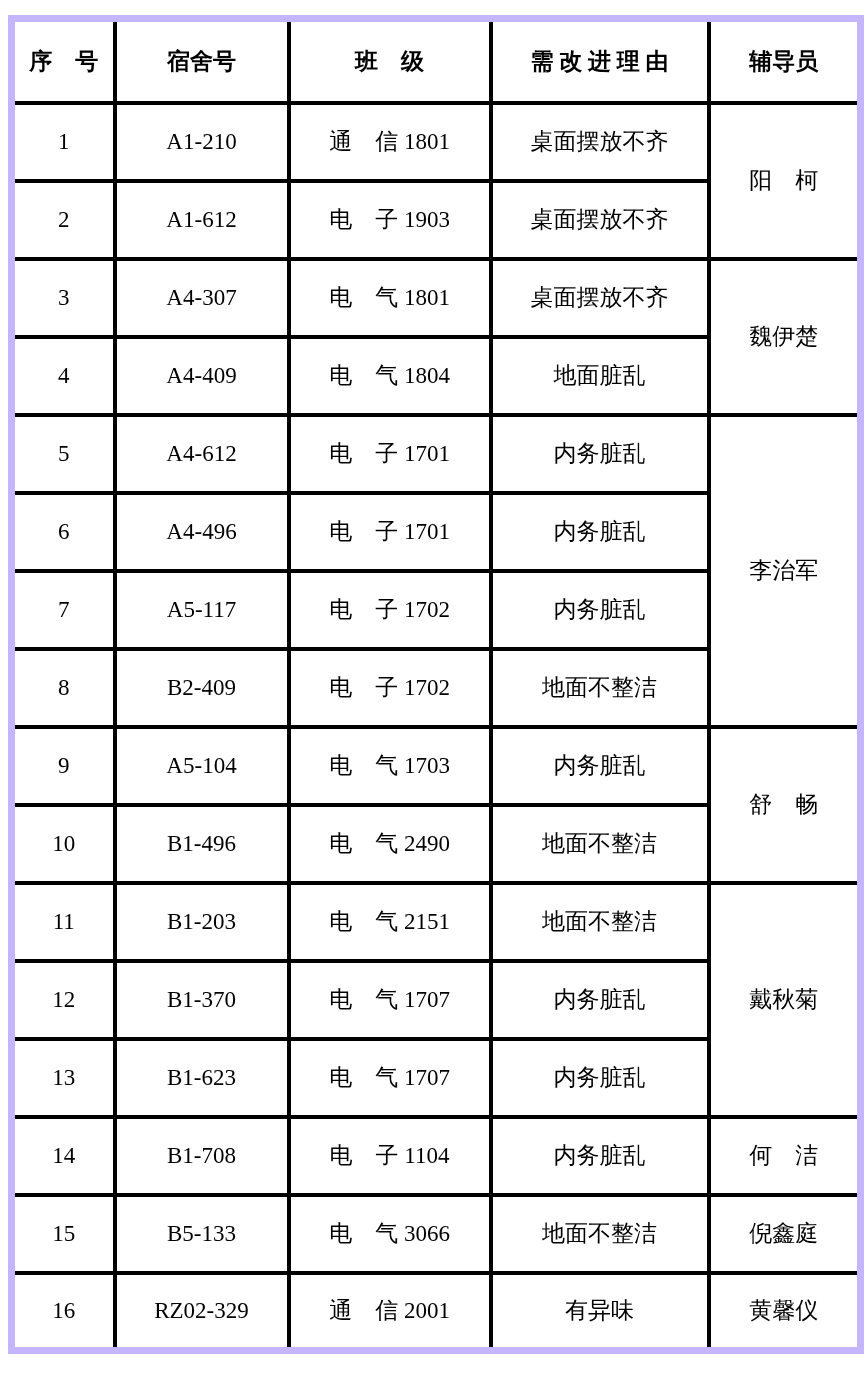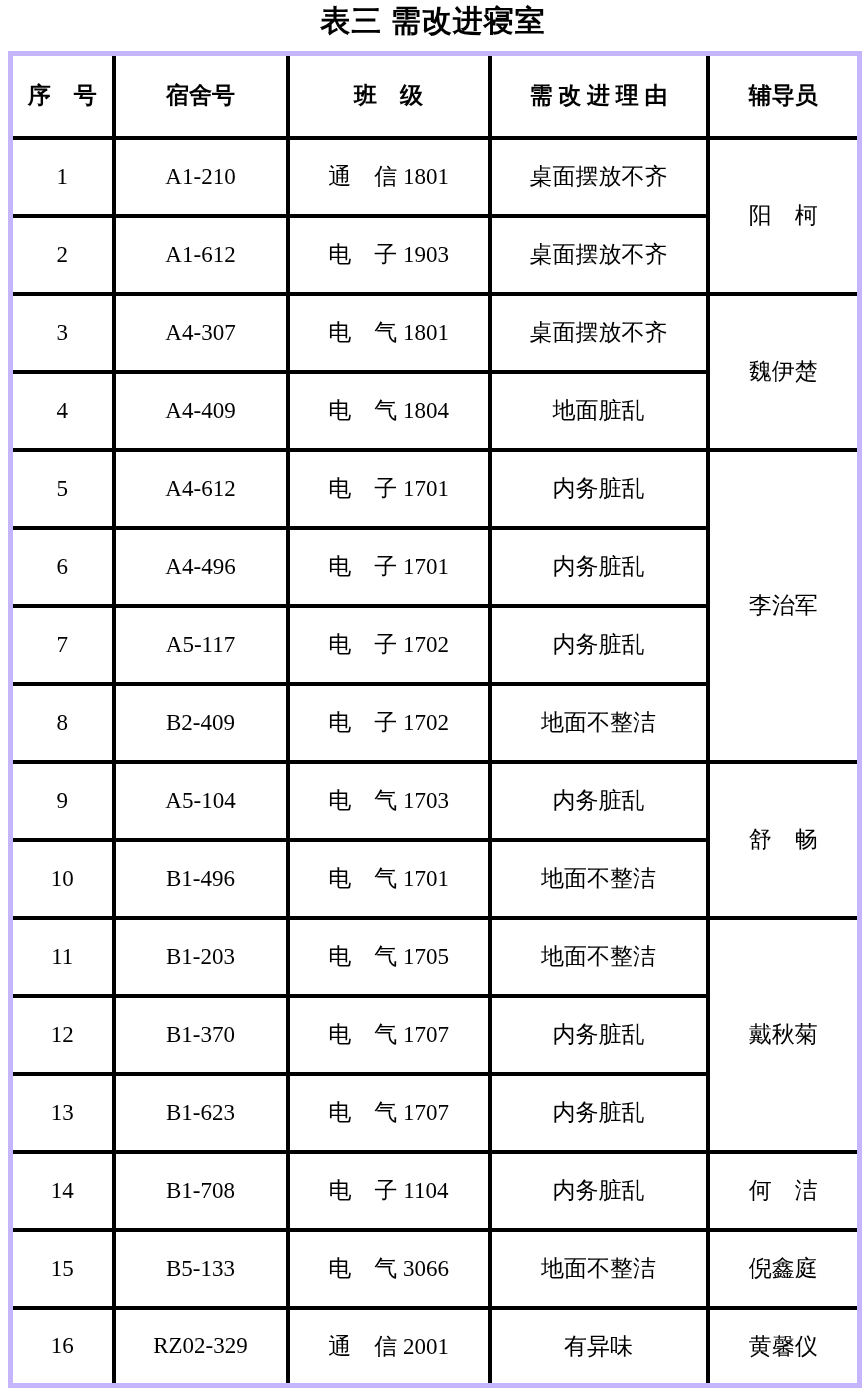--- a/index.html
+++ b/index.html
@@ -22,21 +22,22 @@
     letter-spacing: 1px;
     padding-top: 3px;
     margin-bottom: 12px;
     line-height: 36px;
   }
   table.dorm-table {
     border-collapse: collapse;
     table-layout: fixed;
     margin-left: 8px;
     width: 851px;
-    border: 5px solid #c4b5fd;
+    border: 7px solid #c4b5fd;
+    margin-top: 15px;
   }
   .dorm-table col.c-no     { width: 103px; }
   .dorm-table col.c-dorm   { width: 174px; }
   .dorm-table col.c-class  { width: 202px; }
   .dorm-table col.c-reason { width: 218px; }
   .dorm-table col.c-coun   { width: 152px; }
   .dorm-table th, .dorm-table td {
     border: 4px solid #000;
     text-align: center;
     vertical-align: middle;
@@ -46,21 +47,20 @@
   }
   .dorm-table thead tr { height: 84px; }
   .dorm-table thead th { font-weight: 700; font-size: 23px; }
   .dorm-table tbody tr { height: 78px; }
   .dorm-table tbody td { font-weight: 400; }
 </style>
 </head>
 <body>
 
 <div class="page">
-  <div class="doc-title">表三 需改进寝室</div>
 
   <table class="dorm-table">
     <colgroup>
       <col class="c-no">
         <col class="c-dorm">
         <col class="c-class">
         <col class="c-reason">
         <col class="c-coun">
     </colgroup>
     <thead>
@@ -127,27 +127,27 @@
         <tr>
           <td>9</td>
           <td>A5-104</td>
           <td>电　气 1703</td>
           <td>内务脏乱</td>
           <td rowspan="2">舒　畅</td>
         </tr>
         <tr>
           <td>10</td>
           <td>B1-496</td>
-          <td>电　气 1701</td>
+          <td>电　气 2490</td>
           <td>地面不整洁</td>
         </tr>
         <tr>
           <td>11</td>
           <td>B1-203</td>
-          <td>电　气 1705</td>
+          <td>电　气 2151</td>
           <td>地面不整洁</td>
           <td rowspan="3">戴秋菊</td>
         </tr>
         <tr>
           <td>12</td>
           <td>B1-370</td>
           <td>电　气 1707</td>
           <td>内务脏乱</td>
         </tr>
         <tr>

